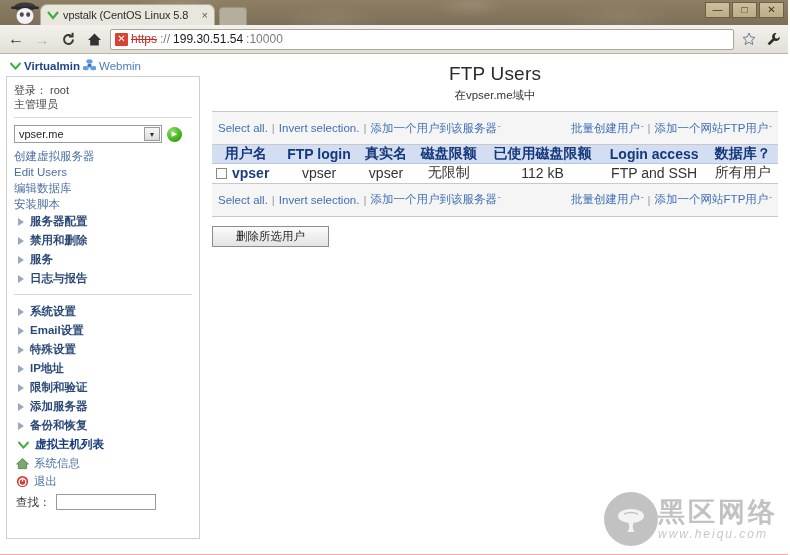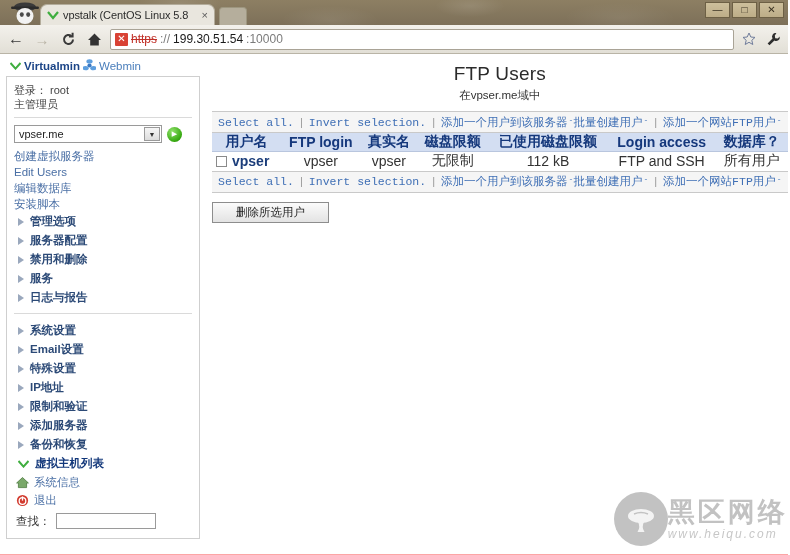--- a/index.html
+++ b/index.html
@@ -245,22 +245,21 @@
     color: #333;
     margin-bottom: 8px;
   }
   .linkbar {
     background: #f5f5f5;
     border-top: 1px solid #c9c9c9;
     border-bottom: 1px solid #c9c9c9;
     height: 19px;
     display: flex; align-items: center;
     font-size: 11.5px;
-    padding: 10px 6px;
-    font-family: Liberation Mono, monospace;
+    padding: 16px 6px;
   }
   .linkbar .left, .linkbar .right { display: flex; align-items: center; }
   .linkbar .right { margin-left: auto; }
   .lb-link { color: #3f6fb5; white-space: nowrap; }
   .lb-sep { color: #9a9a9a; padding: 0 4px; }
   .caret-down { font-size: 8px; color: #3f6fb5; padding-left: 1px; }
 
   table.ftp {
     width: 100%;
     border-collapse: collapse;
@@ -426,24 +425,20 @@
             <span class="arrowbox">▼</span>
           </div>
           <div class="gobtn">▶</div>
         </div>
 
         <a class="navlink">创建虚拟服务器</a>
         <a class="navlink">Edit Users</a>
         <a class="navlink">编辑数据库</a>
         <a class="navlink">安装脚本</a>
 
-        <div class="navitem">
-          <span class="tri"></span>
-          <span class="label">管理选项</span>
-        </div>
         <div class="navitem">
           <span class="tri"></span>
           <span class="label">服务器配置</span>
         </div>
         <div class="navitem">
           <span class="tri"></span>
           <span class="label">禁用和删除</span>
         </div>
         <div class="navitem">
           <span class="tri"></span>

